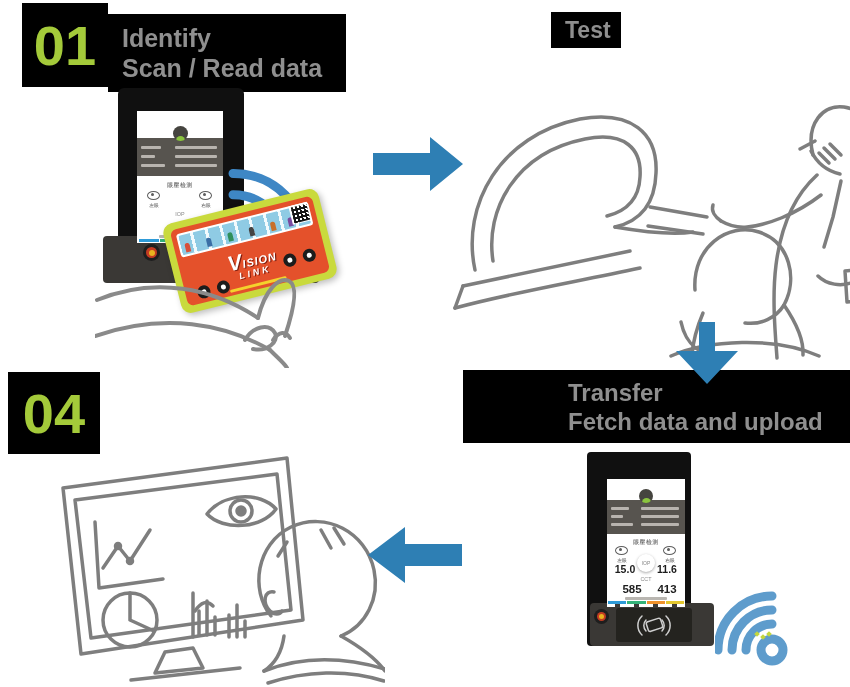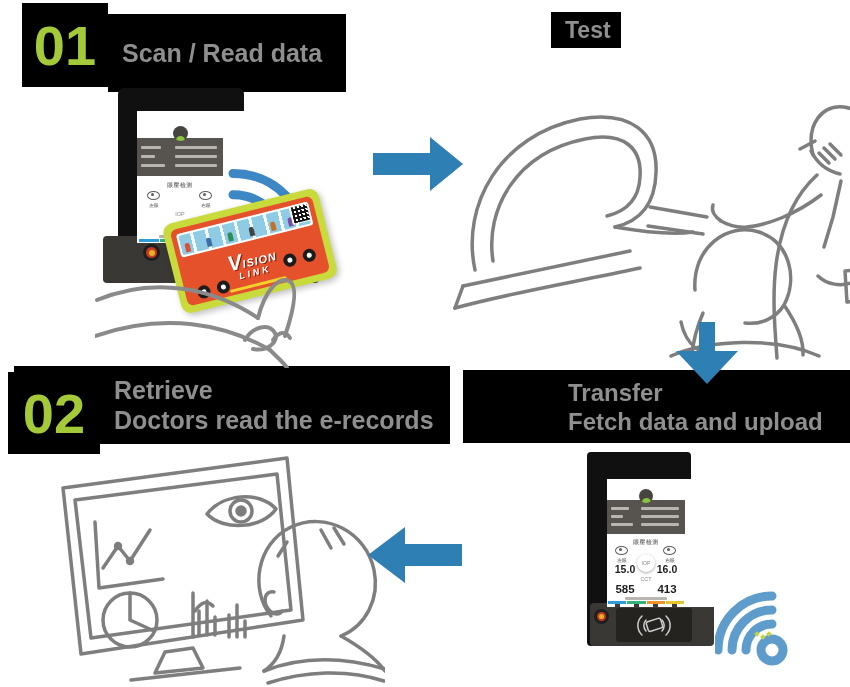--- a/index.html
+++ b/index.html
@@ -10,21 +10,21 @@
   .numbox{background:#000;color:#a4ca3a;font-weight:bold;text-align:center;
           display:flex;align-items:center;justify-content:center;}
   .band{background:#000;color:#8f8f8f;font-weight:600;display:flex;flex-direction:column;
         justify-content:center;padding-left:14px;box-sizing:border-box;}
   .band .t1{font-size:25px;line-height:30px;}
   .band .t2{font-size:25px;line-height:30px;}
   
   .arrow svg{display:block;}
   
   .tablet{background:#101010;border-radius:6px;}
-  .screen{background:#ffffff;overflow:hidden;padding-left:39px;}
+  .screen{background:#ffffff;overflow:hidden;}
   .reader{background:#3a3835;border-radius:4px;}
   .pad{background:#24231f;border-radius:3px;}
   .pwrbtn{border-radius:50%;background:#1e1e1e;display:flex;align-items:center;justify-content:center;}
   .pwrbtn .ring{width:11px;height:11px;border-radius:50%;background:#c33b22;display:flex;align-items:center;justify-content:center;}
   .pwrbtn .core{width:6px;height:6px;border-radius:50%;background:#e9b31f;}
   
   .avatar{border-radius:50%;background:#45443f;overflow:hidden;display:flex;align-items:flex-end;justify-content:center;}
   .avatar .body{width:9px;height:5px;border-radius:5px 5px 0 0;background:#8ac43f;}
   .infoband{background:#57544f;}
   .ibar{position:absolute;height:2.5px;background:#c9c6c0;border-radius:1px;opacity:.85;}
@@ -61,37 +61,34 @@
   .wheel div{width:5px;height:5px;border-radius:50%;background:#fff;}
   .lineart path, .lineart circle, .lineart ellipse{vector-effect:non-scaling-stroke;}
 </style>
 </head>
 <body>
 
 <div id="canvas">
 
   <div class="abs numbox" style="left:22px;top:3px;width:86px;height:84px;font-size:56px;">01</div>
   <div class="abs band" style="left:108px;top:14px;width:238px;height:78px;">
+    <div class="t1">Identify</div>
     <div class="t2">Scan / Read data</div>
   </div>
 
   <div class="abs band" style="left:463px;top:370px;width:387px;height:73px;padding-left:105px;">
     <div class="t1" style="font-size:24px;line-height:29px;">Transfer</div>
     <div class="t2" style="font-size:24px;line-height:29px;">Fetch data and upload</div>
   </div>
 
   <div class="abs band" style="left:551px;top:12px;width:70px;height:36px;">
     <div class="t1" style="font-size:23px;">Test</div>
   </div>
 
-  <div class="abs band" style="left:14px;top:366px;width:436px;height:78px;padding-left:100px;">
-    <div class="t1">Retrieve</div>
-    <div class="t2">Doctors read the e-records</div>
-  </div>
-  <div class="abs numbox" style="left:8px;top:372px;width:92px;height:82px;font-size:56px;z-index:2;">02</div>
+  <div class="abs numbox" style="left:8px;top:372px;width:92px;height:82px;font-size:56px;z-index:2;">04</div>
 
   <div class="abs arrow" style="left:373px;top:137px;z-index:9;">
     <svg width="90" height="54">
         <polygon points="0,16 57,16 57,0 90,27 57,54 57,38 0,38" fill="#2e7fb4"></polygon>
       </svg>
   </div>
   <div class="abs arrow" style="left:676px;top:322px;z-index:9;">
     <svg width="62" height="62">
         <polygon points="23,0 39,0 39,29 62,29 31,62 0,29 23,29" fill="#2e7fb4"></polygon>
       </svg>
@@ -271,23 +268,23 @@
     <div class="abs eyegrp" style="left:56px;top:67px;">
       <div class="eye">
           <div class="pupil"></div>
         </div>
       <div class="eyelabel">右眼</div>
     </div>
     <div class="abs" style="left:30px;top:75px;width:18px;height:18px;border-radius:50%;background:#fff;
          box-shadow:0 1px 3px rgba(0,0,0,.35);z-index:3;display:flex;align-items:center;justify-content:center;
          font-size:5px;color:#888;">IOP</div>
     <div class="abs bigval" style="left:1px;top:84px;width:34px;">15.0</div>
-    <div class="abs bigval" style="left:43px;top:84px;width:34px;">16.0</div>
+    <div class="abs bigval" style="left:43px;top:84px;width:34px;">11.6</div>
     <div class="abs microlabel" style="left:0;top:97px;width:78px;">CCT</div>
-    <div class="abs bigval2" style="left:1px;top:104px;width:34px;">585</div>
+    <div class="abs bigval2" style="left:8px;top:104px;width:34px;">585</div>
     <div class="abs bigval2" style="left:43px;top:104px;width:34px;">413</div>
     <div class="abs footbar" style="left:18px;top:118px;width:42px;"></div>
     <div class="abs segline" style="left:1px;top:122px;width:76px;">
       <div style="background:#2f9bd8;"></div>
         <div style="background:#35b37a;"></div>
       <div style="background:#f0932d;"></div>
         <div style="background:#e3c72f;"></div>
     </div>
     <div class="abs iconrow" style="left:1px;top:125px;width:76px;">
       <div>

